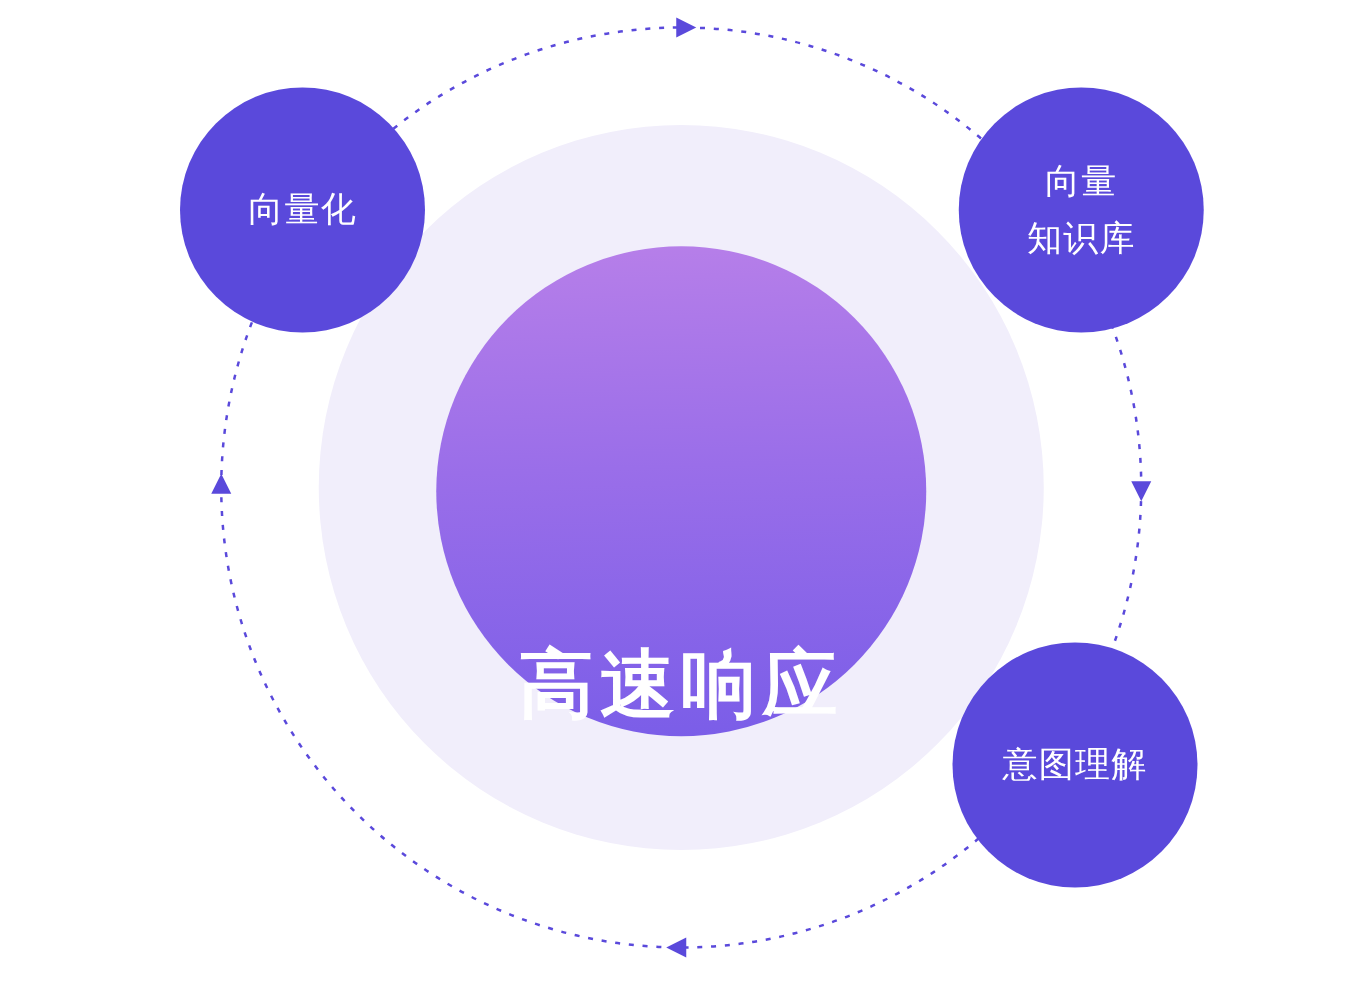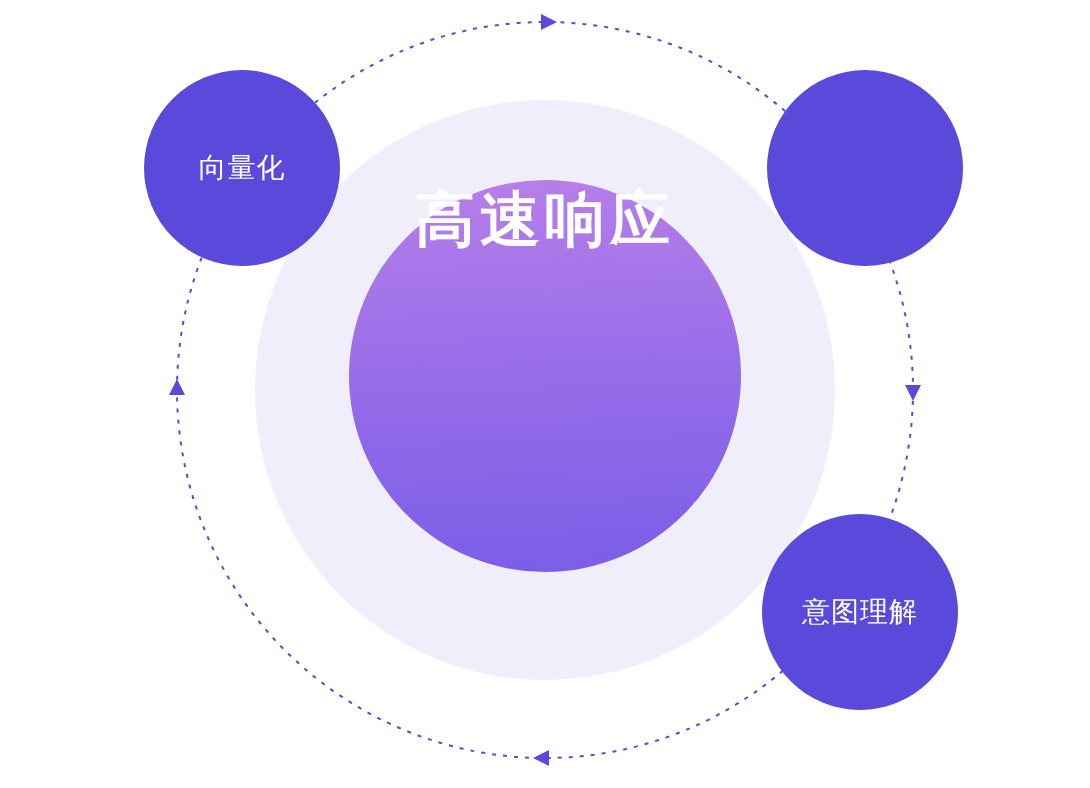--- a/index.html
+++ b/index.html
@@ -28,27 +28,27 @@
     left: 255px;
     top: 100px;
     width: 580px;
     height: 580px;
     border-radius: 50%;
     background: #f1eefb;
   }
   .center-node {
     position: absolute;
     left: 349px;
-    top: 180px;
+    top: 197px;
     width: 392px;
     height: 392px;
     border-radius: 50%;
     background: linear-gradient(178deg, #b77fe9 0%, #9a6ee9 45%, #7a5de8 100%);
     display: flex;
-    align-items: flex-start;
+    align-items: flex-end;
     justify-content: center;
   }
   .center-label {
     color: #ffffff;
     font-size: 60px;
     font-weight: 700;
     letter-spacing: 5px;
     text-align: center;
     white-space: nowrap;
   }
@@ -101,20 +101,22 @@
   </div>
 
   <div class="node node-tl">
     <div class="node-label">
       <div>向量化</div>
     </div>
   </div>
 
   <div class="node node-tr">
     <div class="node-label">
+      <div>向量</div>
+      <div>知识库</div>
     </div>
   </div>
 
 
   <div class="node node-br">
     <div class="node-label">
       <div>意图理解</div>
     </div>
   </div>
 

